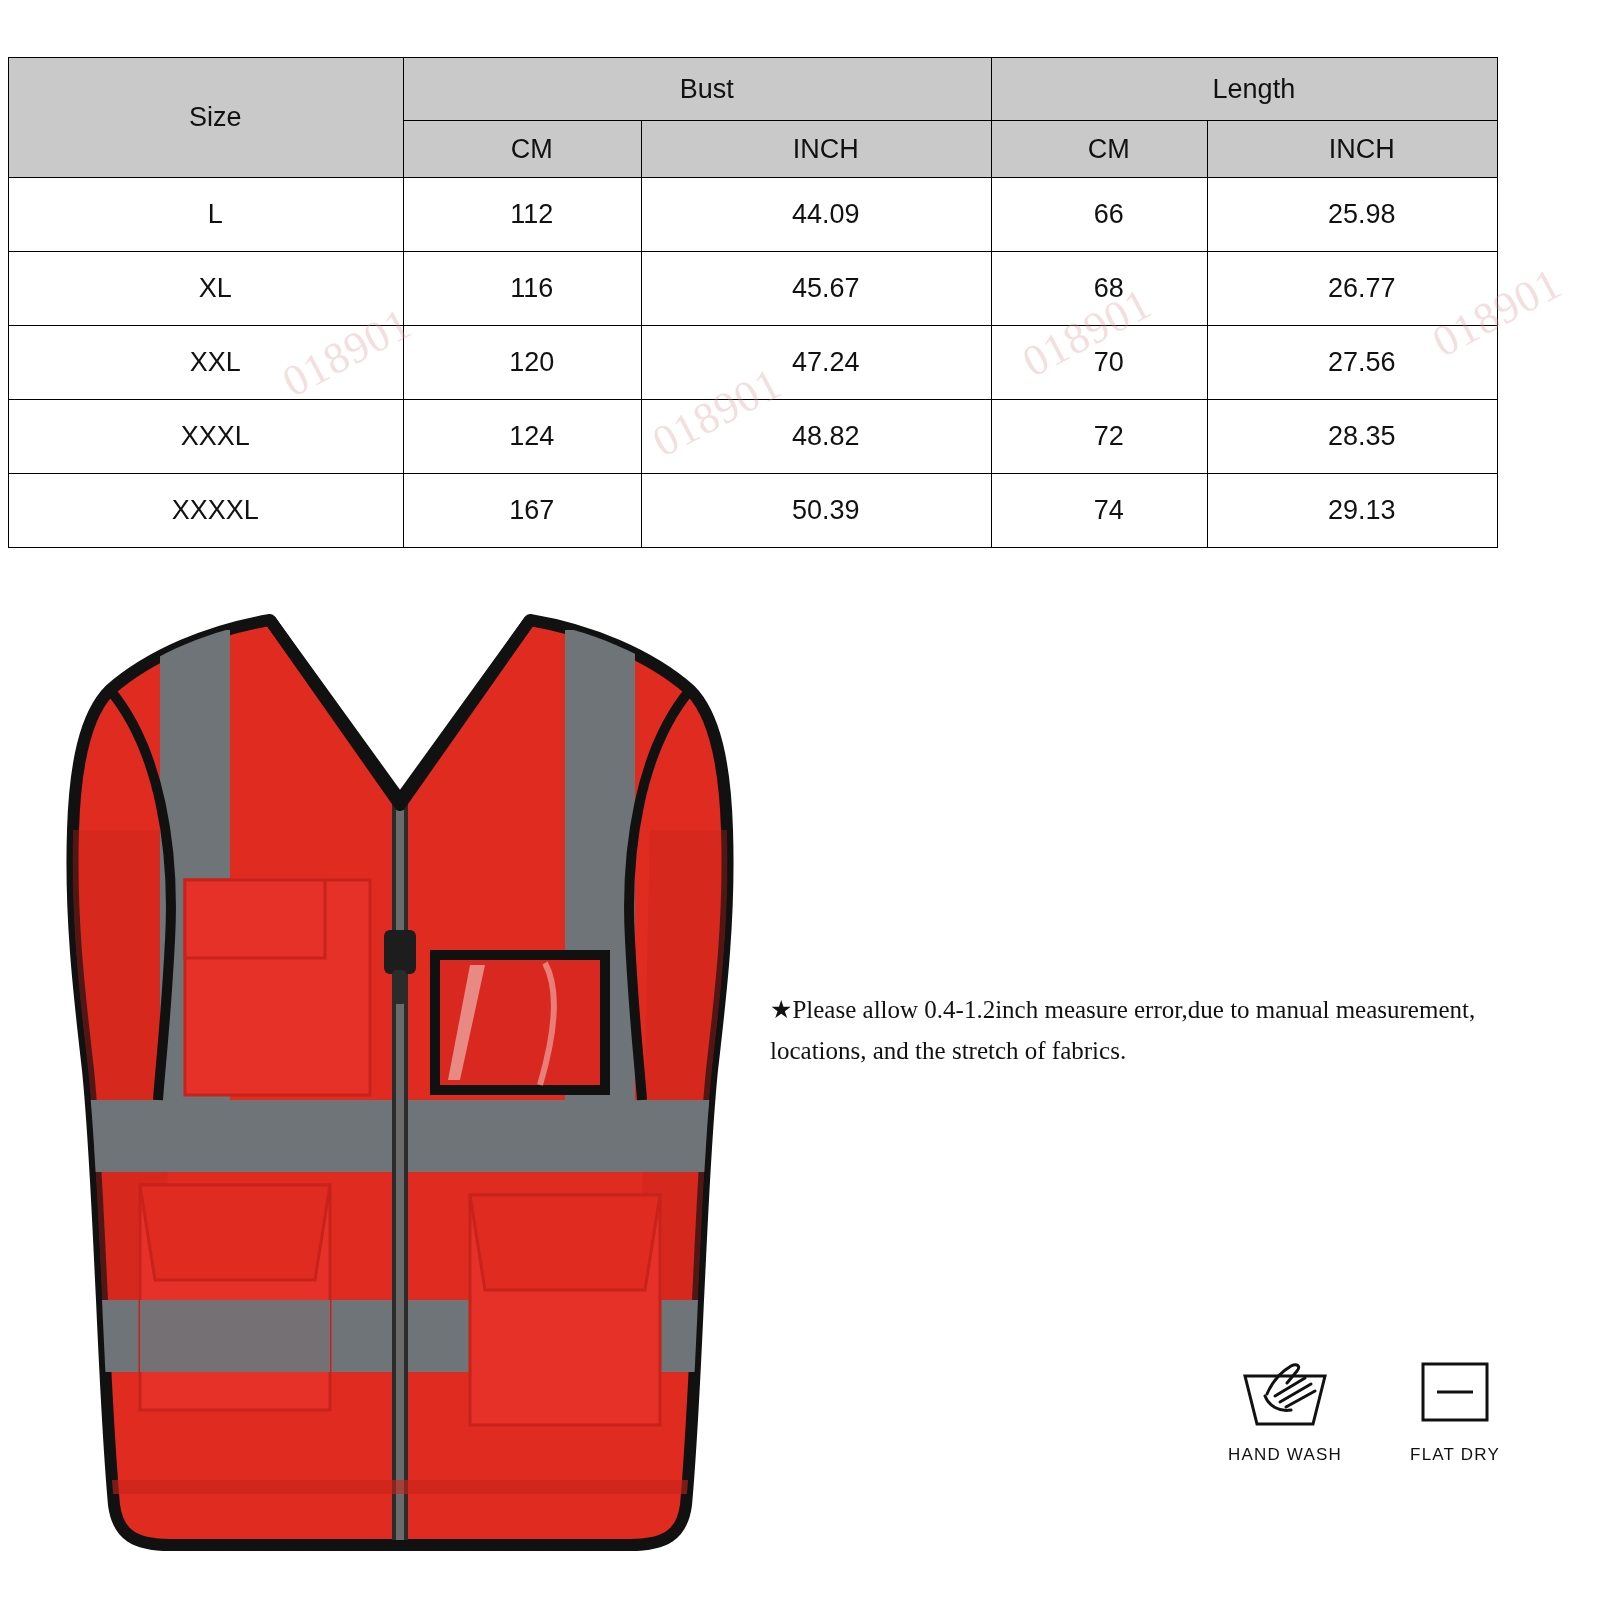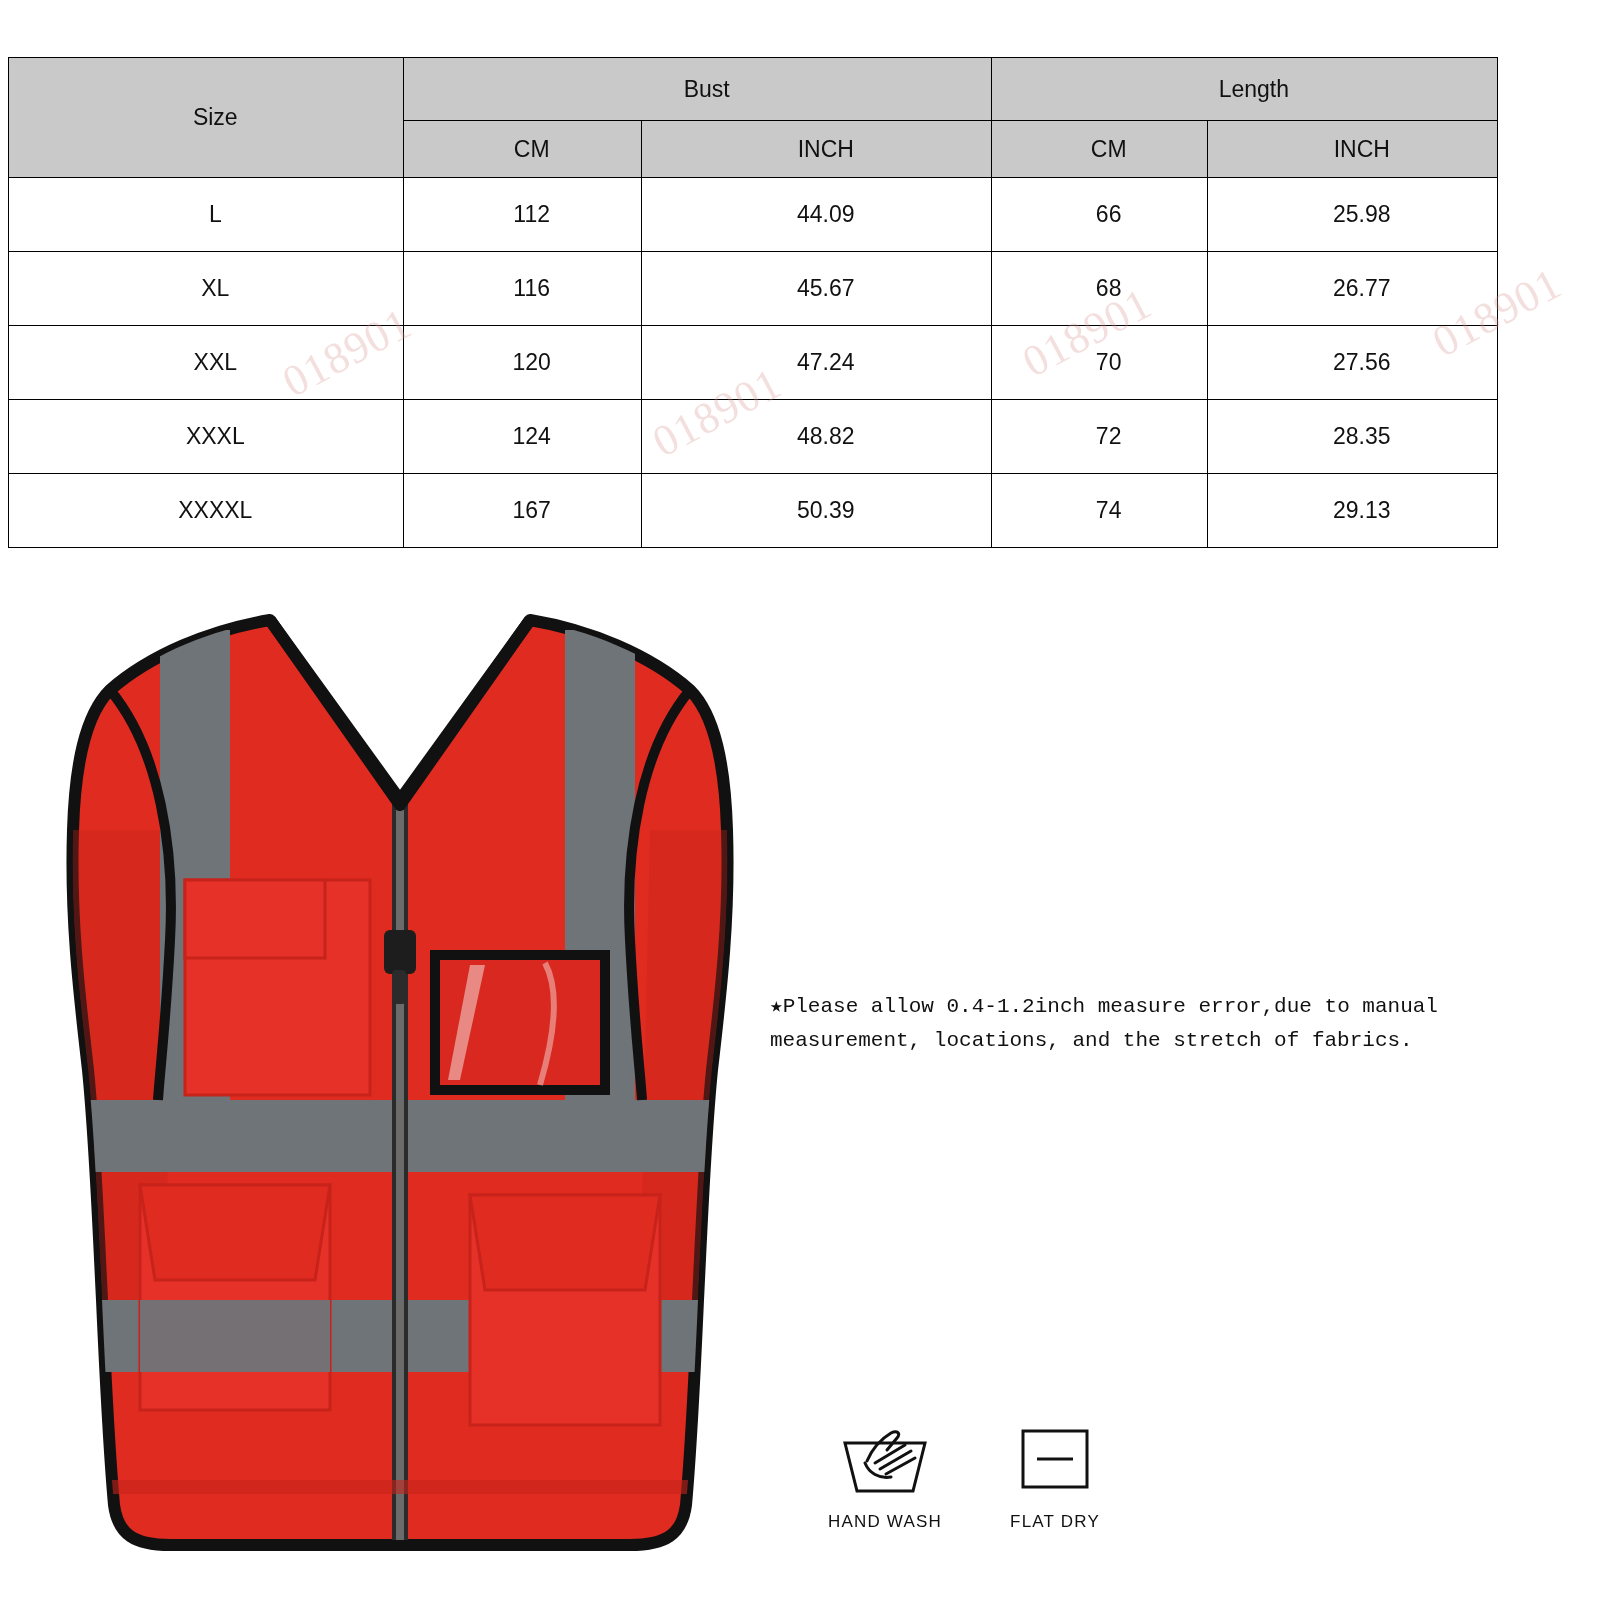--- a/index.html
+++ b/index.html
@@ -25,21 +25,21 @@
   }
   table.size-table {
     border-collapse: collapse;
     width: 100%;
     table-layout: fixed;
   }
   table.size-table td, table.size-table th {
     border: 1px solid #000;
     text-align: center;
     font-weight: normal;
-    font-size: 23px;
+    font-size: 27px;
     color: #111;
     font-family: "Liberation Sans", sans-serif;
     padding-left: 20px;
   }
   .hdr-cell {
     background: #c9c9c9;
     height: 54px;
   }
   .hdr-top {
     font-size: 29px;
@@ -86,37 +86,37 @@
     height: 960px;
   }
   .vest-svg { display:block; }
 
   
   .notes {
     position: absolute;
     left: 770px;
     top: 990px;
     width: 790px;
-    font-family: Liberation Mono, monospace;
-    font-size: 21px;
+    font-family: Liberation Serif, serif;
+    font-size: 25px;
     line-height: 1.62;
     color: #111;
   }
   .notes p {
     margin: 0 0 10px 0;
   }
 
   
   .care-row {
     position: absolute;
     left: 800px;
-    top: 1412px;
+    top: 1345px;
     width: 740px;
     display: flex;
-    justify-content: flex-start;
+    justify-content: flex-end;
     align-items: flex-end;
   }
   .care-item {
     width: 170px;
     text-align: center;
   }
   .care-glyph {
     height: 92px;
     display: flex;
     align-items: center;

